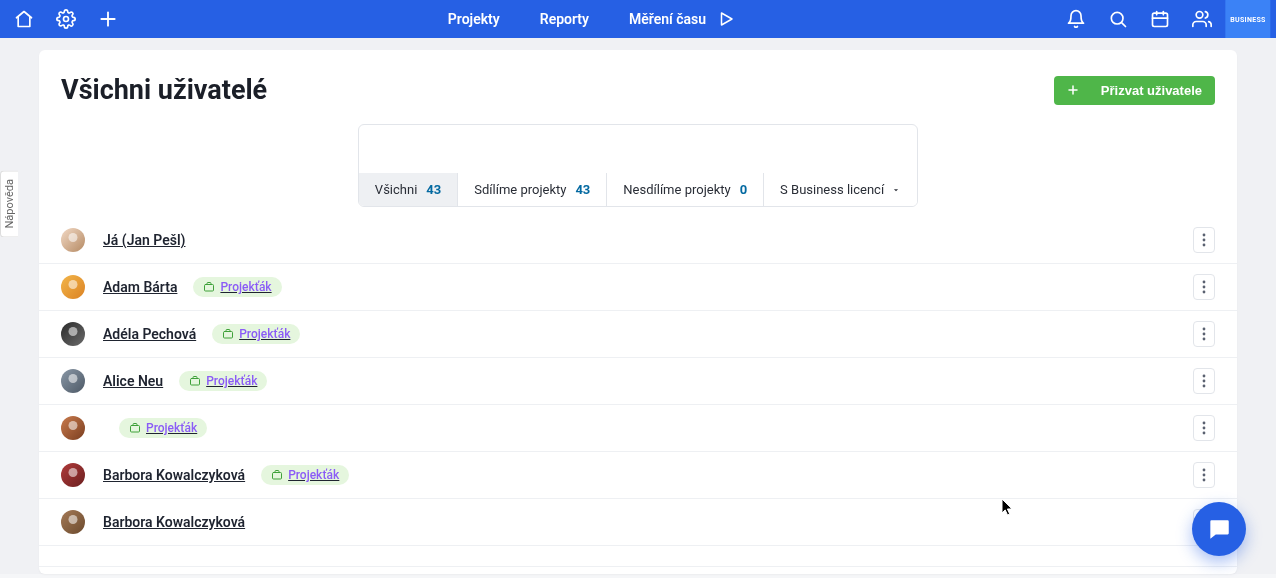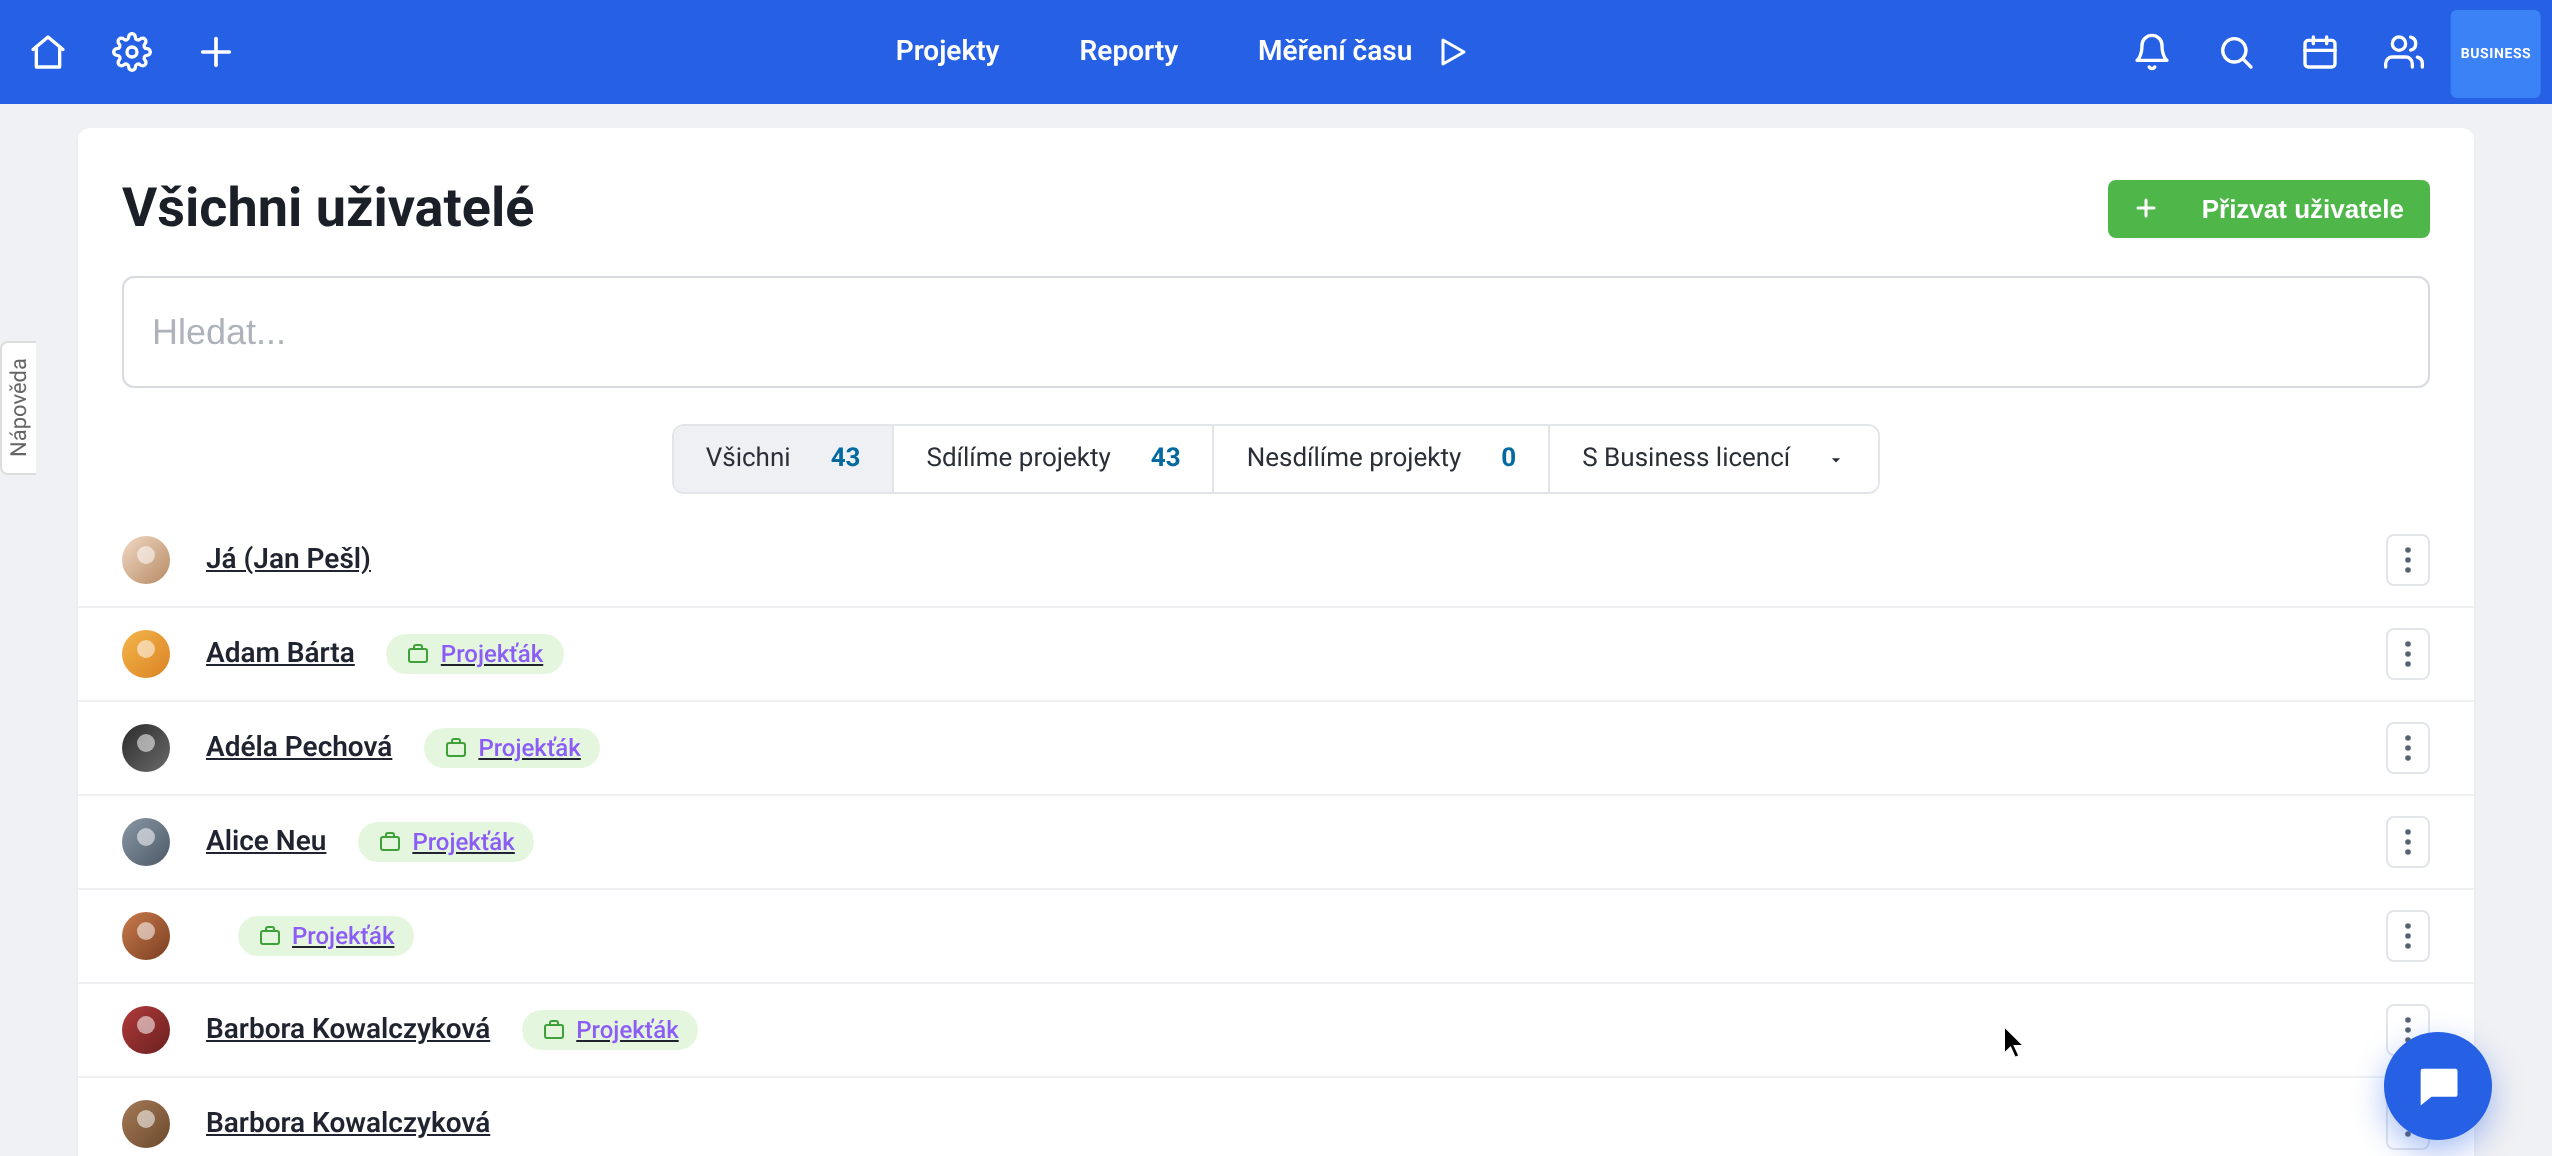--- a/index.html
+++ b/index.html
@@ -8,21 +8,21 @@
       background: #f5f6f8;
       color: #1f2430;
       font-size: 14px;
       overflow: hidden;
       width: 1276px;
       height: 578px;
     }
     
     .navbar {
       background: #2660e4;
-      height: 52px;
+      height: 38px;
       display: flex;
       align-items: center;
       padding: 0 14px;
       color: #fff;
     }
     .nav-left { display: flex; align-items: center; gap: 22px; }
     .nav-center {
       flex: 1;
       display: flex;
       justify-content: center;
@@ -127,27 +127,28 @@
     .filters {
       display: flex; justify-content: center; margin-bottom: 10px;
     }
     .filter-group {
       display: inline-flex;
       border: 1px solid #e2e5ea;
       border-radius: 6px;
       overflow: hidden;
     }
     .filter-item {
-      display: flex; align-items: center; gap: 20px;
+      display: flex; align-items: center; gap: 9px;
       padding: 9px 16px;
       font-size: 13px;
       color: #2a2e37;
       cursor: pointer;
       border-right: 1px solid #e2e5ea;
       background: #fff;
+      margin-top: 48px;
     }
     .filter-item:last-child { border-right: none; }
     .filter-item.active { background: #eef0f3; }
     .filter-count { color: #0369a1; font-weight: 700; }
     .filter-caret { margin-left: -2px; }
     
     .user-list { margin-top: 4px; }
     .user-row {
       display: flex; align-items: center;
       padding: 10px 22px;
@@ -290,23 +291,20 @@
         <button class="invite-btn">
           <span>
             <svg width="12" height="12" viewBox="0 0 24 24" fill="none" stroke="#fff" stroke-width="3" stroke-linecap="round">
                 <line x1="12" y1="4" x2="12" y2="20"></line>
                 <line x1="4" y1="12" x2="20" y2="12"></line>
               </svg>
           </span>
           <span>Přizvat uživatele</span>
         </button>
       </div>
-      <div class="search-box">
-        <input class="search-input" type="text" placeholder="Hledat..." style="">
-      </div>
       <div class="filters">
         <div class="filter-group">
           <div class="filter-item active">
             <span>Všichni</span>
             <span class="filter-count">43</span>
           </div>
           <div class="filter-item">
             <span>Sdílíme projekty</span>
             <span class="filter-count">43</span>
           </div>

